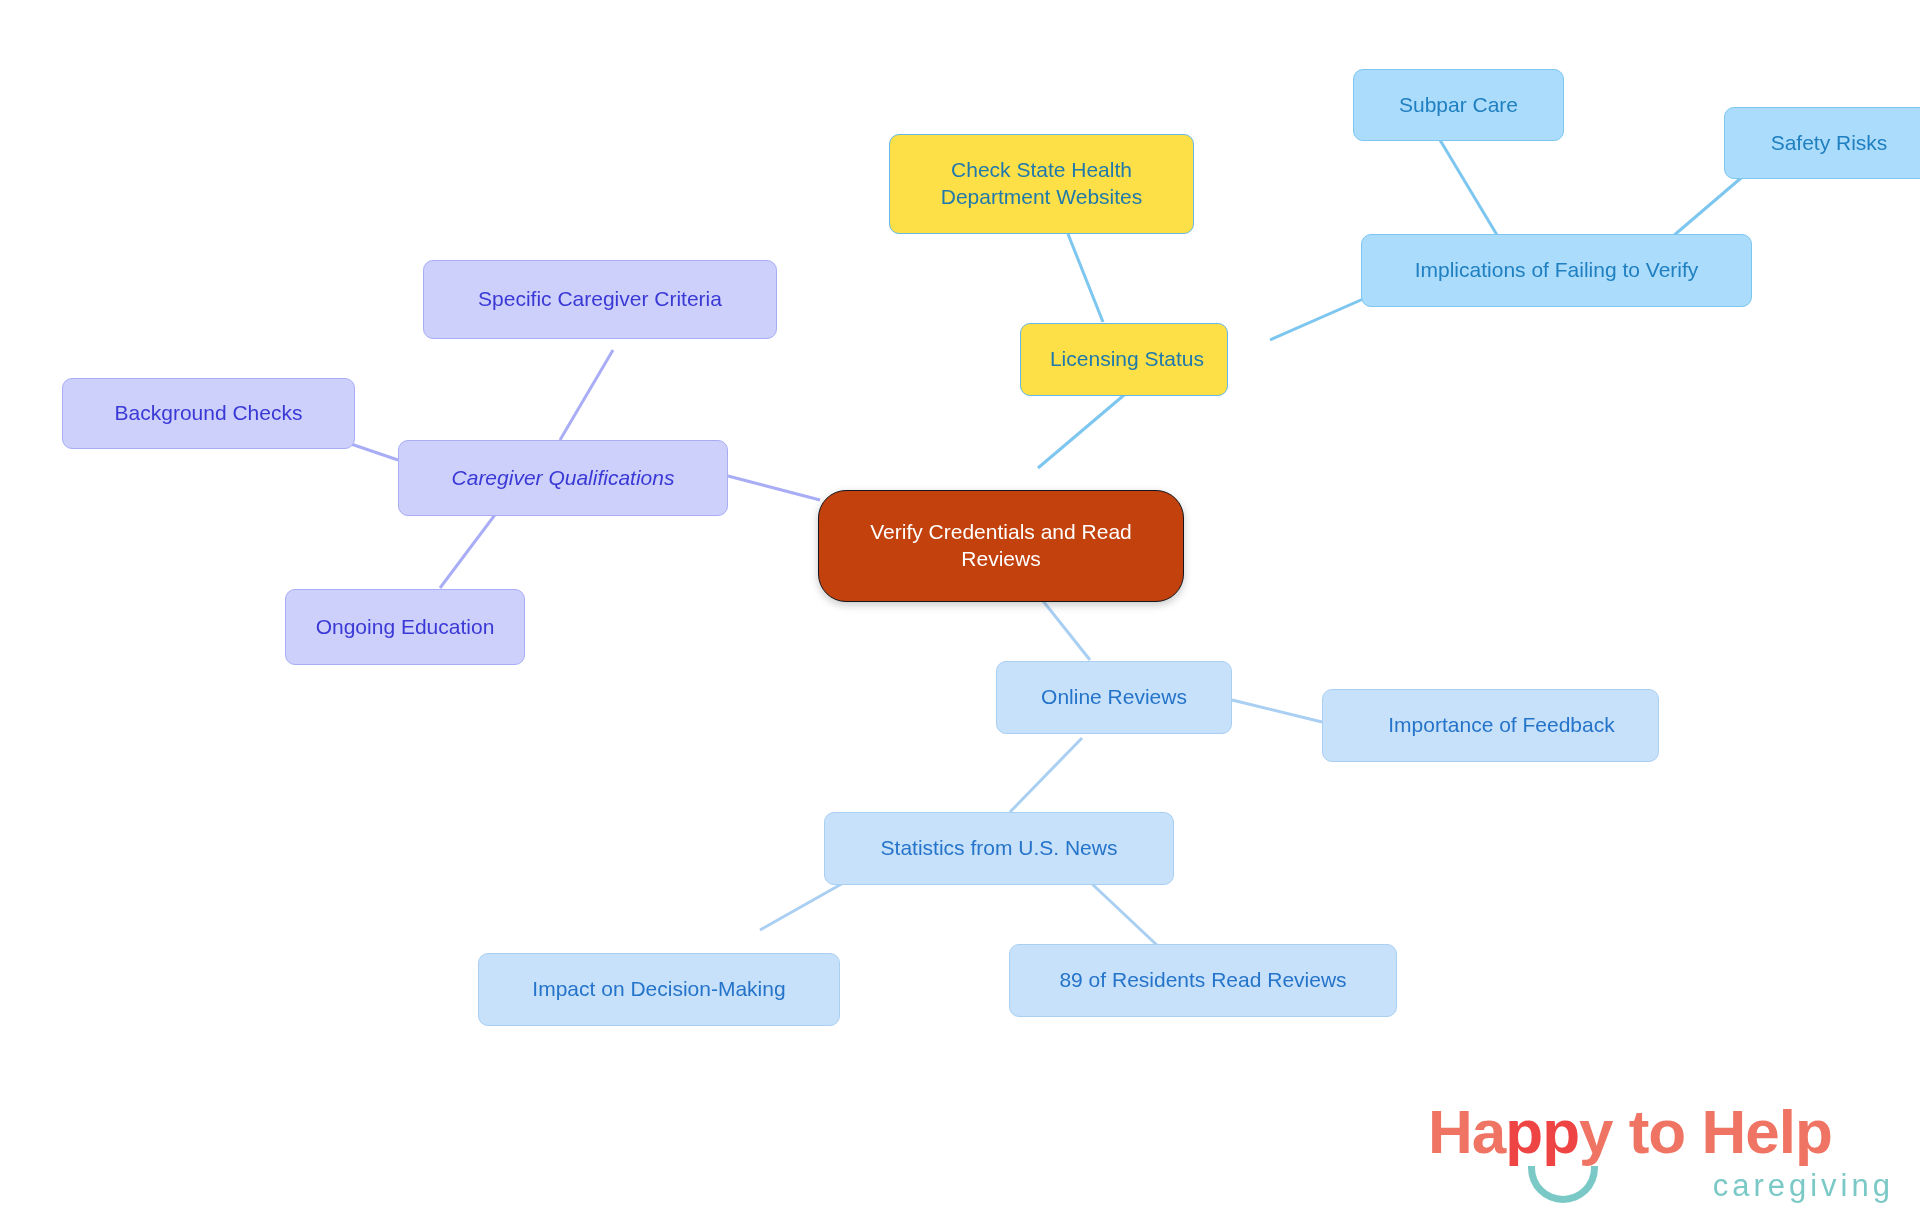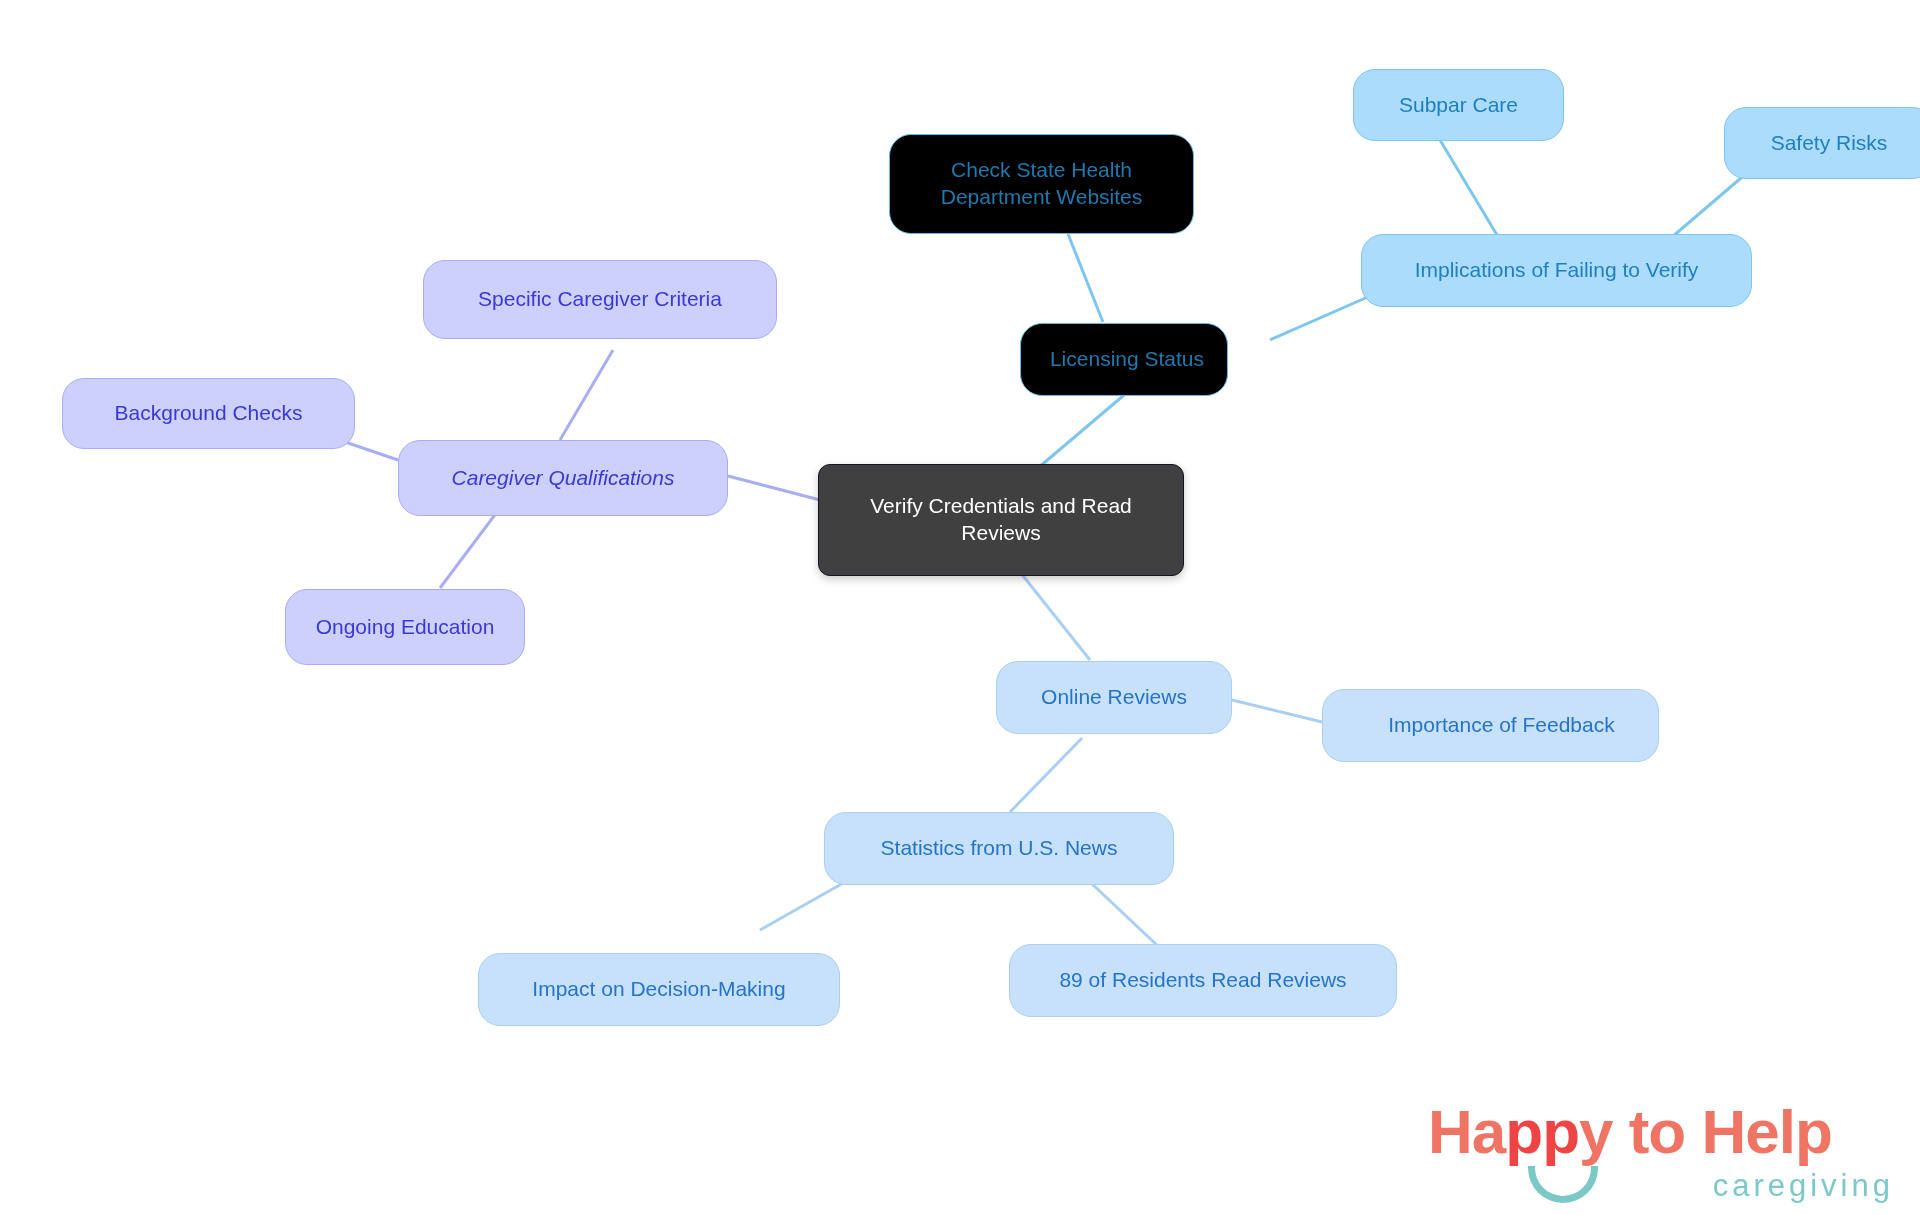--- a/index.html
+++ b/index.html
@@ -28,43 +28,44 @@
     height: 1215px;
     pointer-events: none;
   }
   .node {
     position: absolute;
     box-sizing: border-box;
     display: flex;
     align-items: center;
     justify-content: center;
     text-align: center;
-    border-radius: 22px;
+    border-radius: 10px;
     border-style: solid;
     border-width: 1.5px;
     line-height: 1.28;
     white-space: pre-line;
     padding: 6px 10px;
   }
   .node.root {
-    background: #404040;
+    background: #c2410c;
     border-color: #11161f;
     color: #ffffff;
     font-size: 21px;
-    border-radius: 12px;
+    border-radius: 28px;
     box-shadow: 0 3px 9px rgba(0,0,0,0.22);
+    margin-top: 26px;
   }
   .node.lvl-purple {
     background: #ccd0fb;
     border-color: #a8adf6;
     color: #3b39d6;
     font-size: 21px;
   }
   .node.lvl-blue-strong {
-    background: #000000;
+    background: #fde047;
     border-color: #63b8e8;
     color: #1f79ad;
     font-size: 21px;
   }
   .node.lvl-blue-mid {
     background: #abdcfb;
     border-color: #7cc6ef;
     color: #1f7fc0;
     font-size: 21px;
   }

